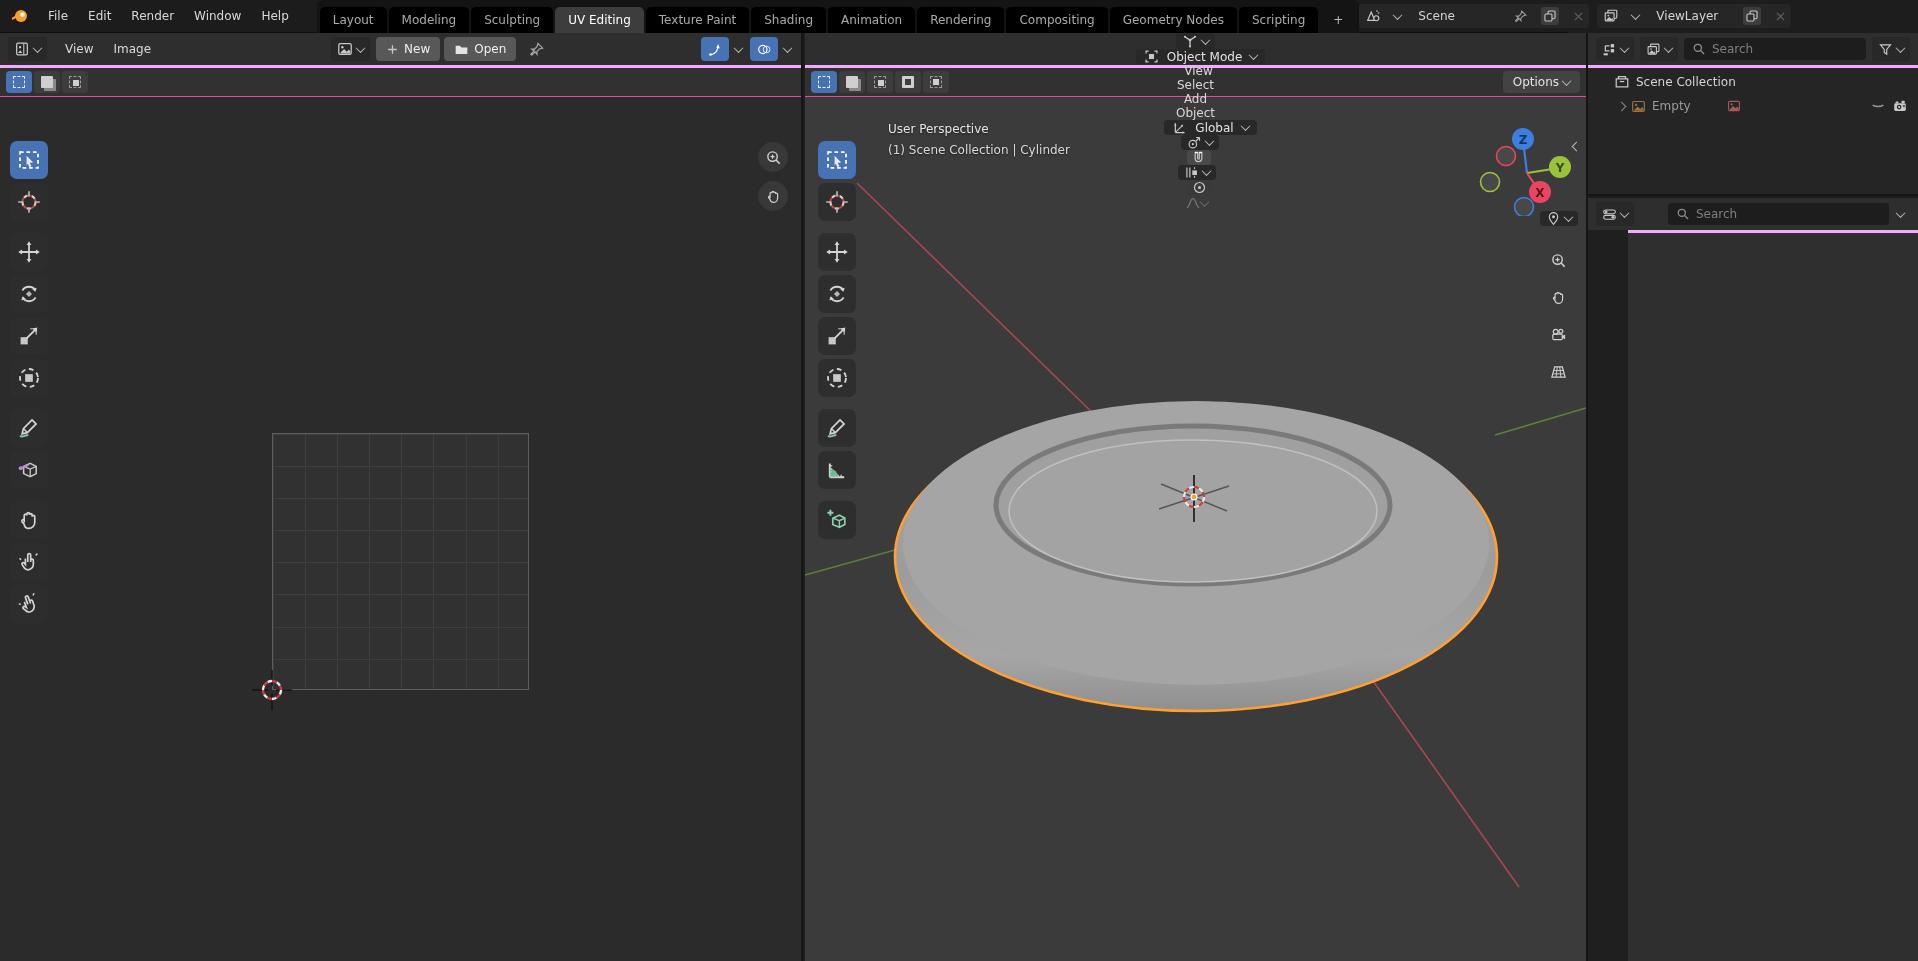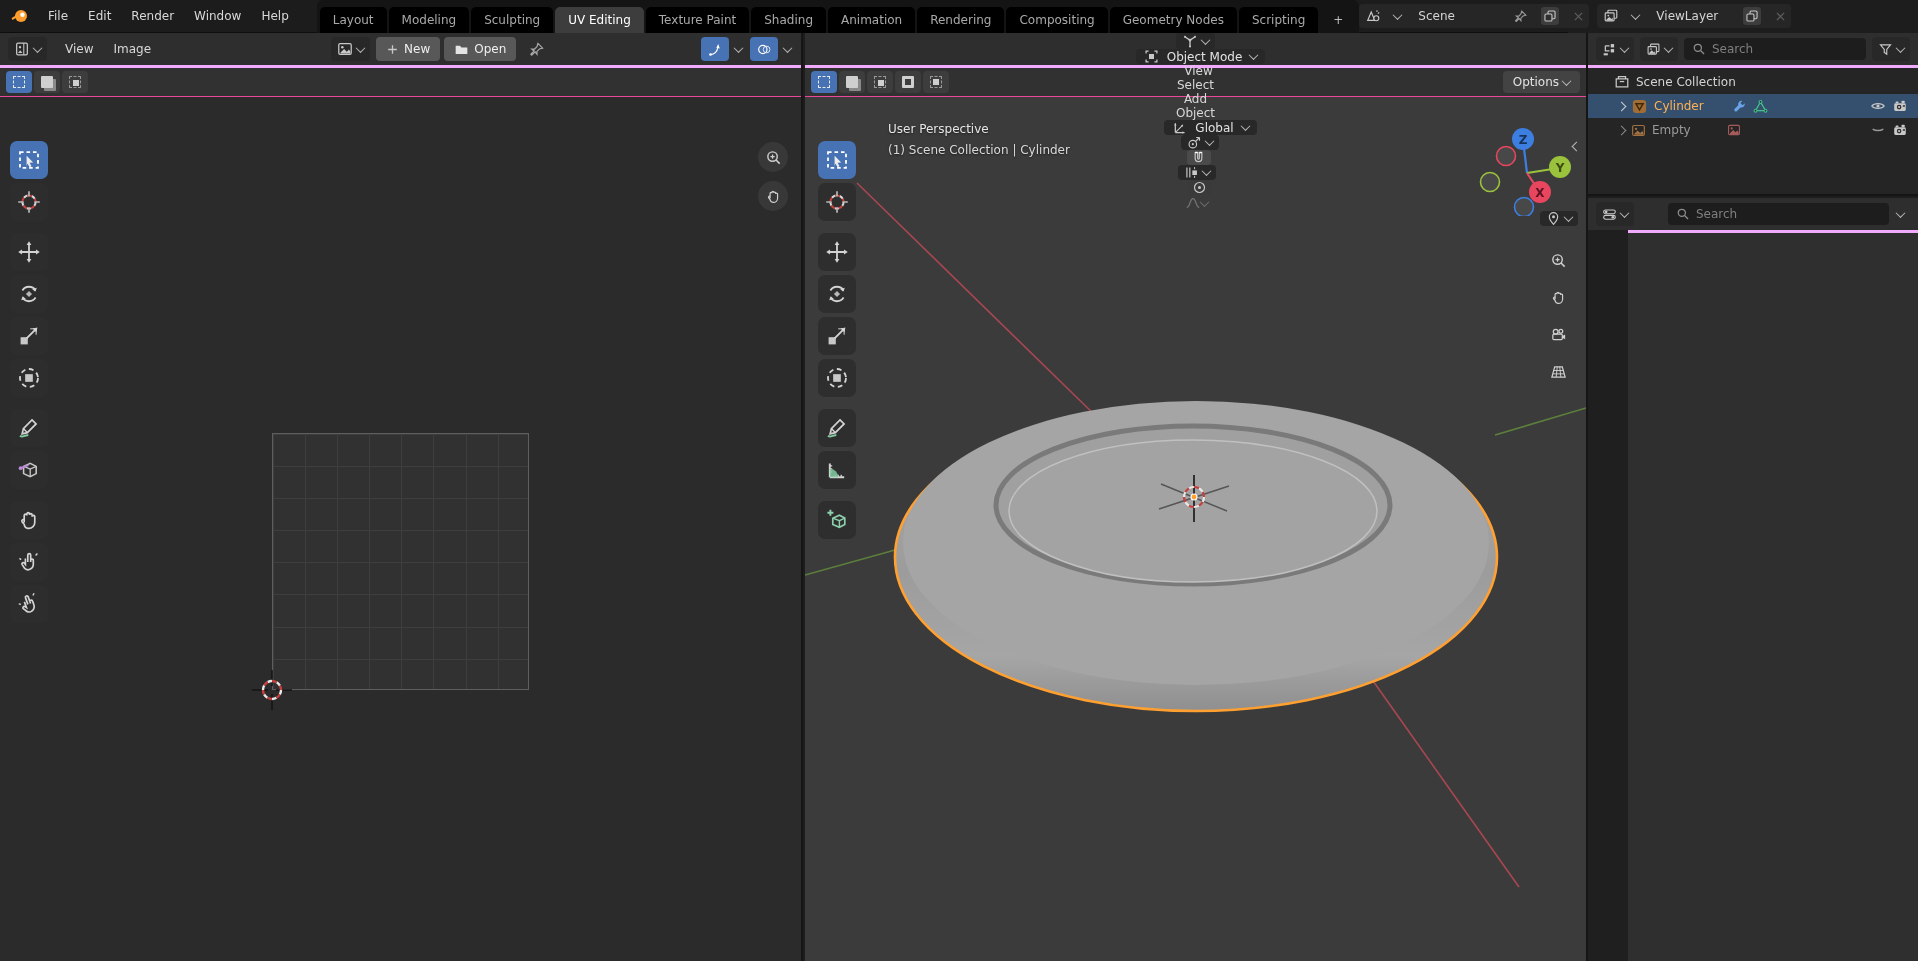--- a/index.html
+++ b/index.html
@@ -843,49 +843,20 @@
 
     <div style="padding-top:2px">
       <div class="ol-row" style="padding-left:26px">
         <span class="ico">
             <svg width="16" height="16">
               <use href="#i-collection"></use>
             </svg>
           </span>
         <span>Scene Collection</span>
       </div>
-      <div class="ol-row sel" style="padding-left:30px">
-        <span class="cv cv-r" style="border-color:#cfcfcf"></span>
-        <span class="ico">
-            <svg width="17" height="17">
-              <use href="#i-meshobj"></use>
-            </svg>
-          </span>
-        <span style="color:#ffb154">Cylinder</span>
-        <span class="ico" style="color:#6aa3e8; margin-left:22px">
-            <svg width="15" height="15">
-              <use href="#i-wrench"></use>
-            </svg>
-          </span>
-        <span class="ico" style="color:#43c18c">
-            <svg width="15" height="15">
-              <use href="#i-meshdata"></use>
-            </svg>
-          </span>
-        <span class="ico" style="margin-left:auto">
-            <svg width="16" height="16">
-              <use href="#i-eye"></use>
-            </svg>
-          </span>
-        <span class="ico" style="margin-right:10px">
-            <svg width="16" height="16">
-              <use href="#i-camera"></use>
-            </svg>
-          </span>
-      </div>
       <div class="ol-row" style="padding-left:30px">
         <span class="cv cv-r" style="border-color:#8a8a8a"></span>
         <span class="ico" style="color:#a07040">
             <svg width="15" height="15">
               <use href="#i-image"></use>
             </svg>
           </span>
         <span style="color:#9a9a9a">Empty</span>
         <span class="ico" style="color:#a65b5b; margin-left:30px">
             <svg width="14" height="14">

